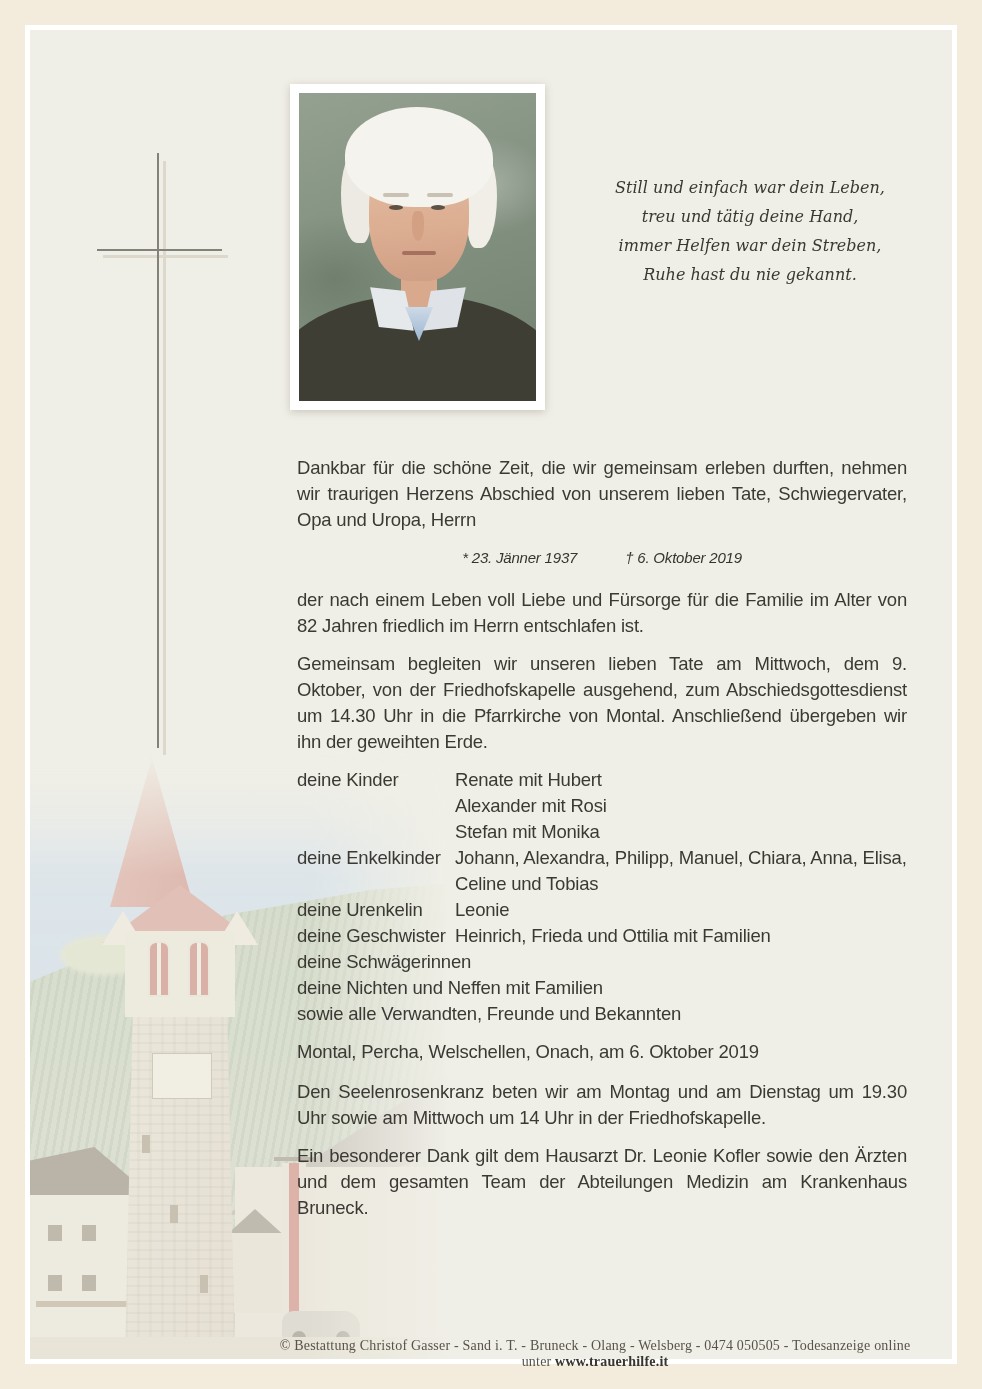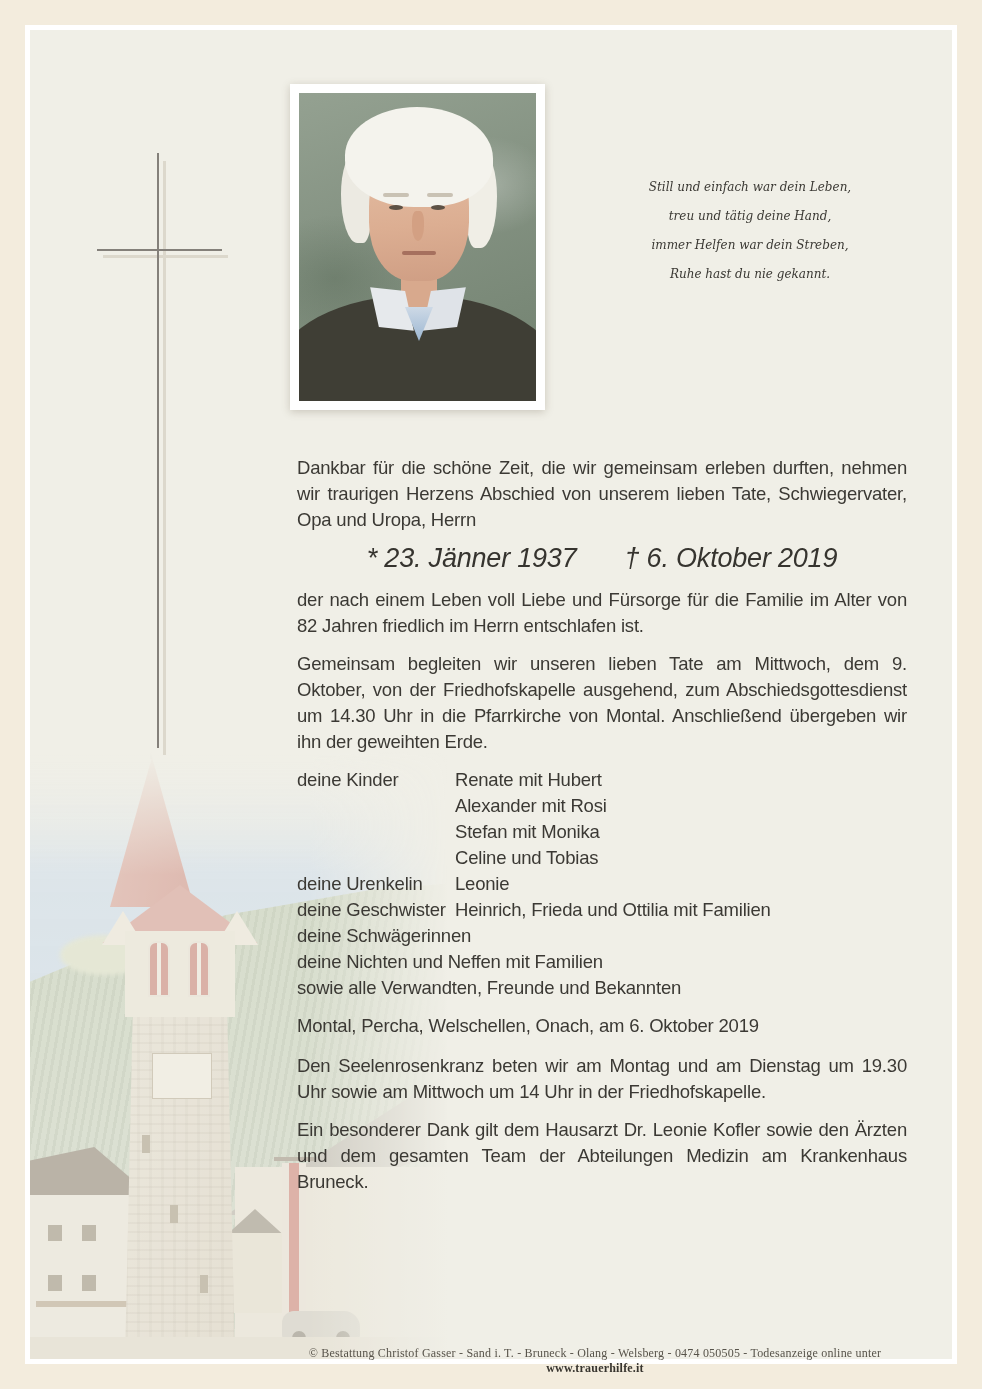--- a/index.html
+++ b/index.html
@@ -140,45 +140,45 @@
     background:#e6e9ec; transform:skewX(18deg) rotate(6deg);}
   .collar-r{ position:absolute; left:128px; top:196px; width:34px; height:40px;
     background:#dfe3e8; transform:skewX(-18deg) rotate(-6deg);}
   .shirt-v{ position:absolute; left:106px; top:214px; width:28px; height:34px;
     background:linear-gradient(#cdd9e6,#9db7d2); clip-path:polygon(0 0,100% 0,50% 100%);}
 
   
   .poem{
     position:absolute; left:590px; top:173px; width:320px; z-index:3;
     font-family:"DejaVu Serif", serif; font-style:italic;
-    font-size:12px; line-height:29px; text-align:center; color:#3a3833;
+    font-size:16px; line-height:29px; text-align:center; color:#3a3833;
   }
 
   
   .column{ position:absolute; left:297px; top:443px; width:610px; z-index:3;
     font-size:18.5px; line-height:26px; letter-spacing:-0.2px; color:#3b3934;}
   .para{ margin:12px 0 12px 0; text-align:justify;}
   .deceased-name{
     font-family:"DejaVu Serif", serif; font-style:italic; font-weight:normal;
     font-size:56px; line-height:64px; text-align:center; margin:14px 0 6px 0; color:#2f2d29;
     letter-spacing:1px;
   }
   .dates{ display:flex; justify-content:center; gap:48px;
-    font-style:italic; font-size:27px; margin:0 0 16px 0; color:#36342f;}
+    font-style:italic; font-size:15px; margin:0 0 16px 0; color:#36342f;}
   .mourners{ margin:4px 0 0 0;}
   .m-heading{ margin:0;}
   .m-row{ display:flex;}
   .m-label{ flex:0 0 auto; min-width:150px; padding-right:8px;}
   .dateline{ margin:12px 0 14px 0;}
 
   
   .footer{
     position:absolute; left:270px; top:1338px; width:650px; z-index:3;
-    font-family:"Liberation Serif", serif; font-size:12px; color:#57534a;
-    text-align:center; letter-spacing:.2px;margin-top:8px;
+    font-family:"Liberation Serif", serif; font-size:14px; color:#57534a;
+    text-align:center; letter-spacing:.2px;
   }
   .footer b{ color:#38352f;}
 </style>
 </head>
 <body>
 
 <div class="page">
   <div class="frame"></div>
 
   <div class="church-scene">
@@ -270,20 +270,24 @@
       </div>
       <div class="m-row">
         <span class="m-label"></span>
         <span class="m-value">Alexander mit Rosi</span>
       </div>
       <div class="m-row">
         <span class="m-label"></span>
         <span class="m-value">Stefan mit Monika</span>
       </div>
       <div class="m-row">
+        <span class="m-label">deine Enkelkinder</span>
+        <span class="m-value">Johann, Alexandra, Philipp, Manuel, Chiara, Anna, Elisa,</span>
+      </div>
+      <div class="m-row">
         <span class="m-label"></span>
         <span class="m-value">Celine und Tobias</span>
       </div>
       <div class="m-row">
         <span class="m-label">deine Urenkelin</span>
         <span class="m-value">Leonie</span>
       </div>
       <div class="m-row">
         <span class="m-label">deine Geschwister</span>
         <span class="m-value">Heinrich, Frieda und Ottilia mit Familien</span>

